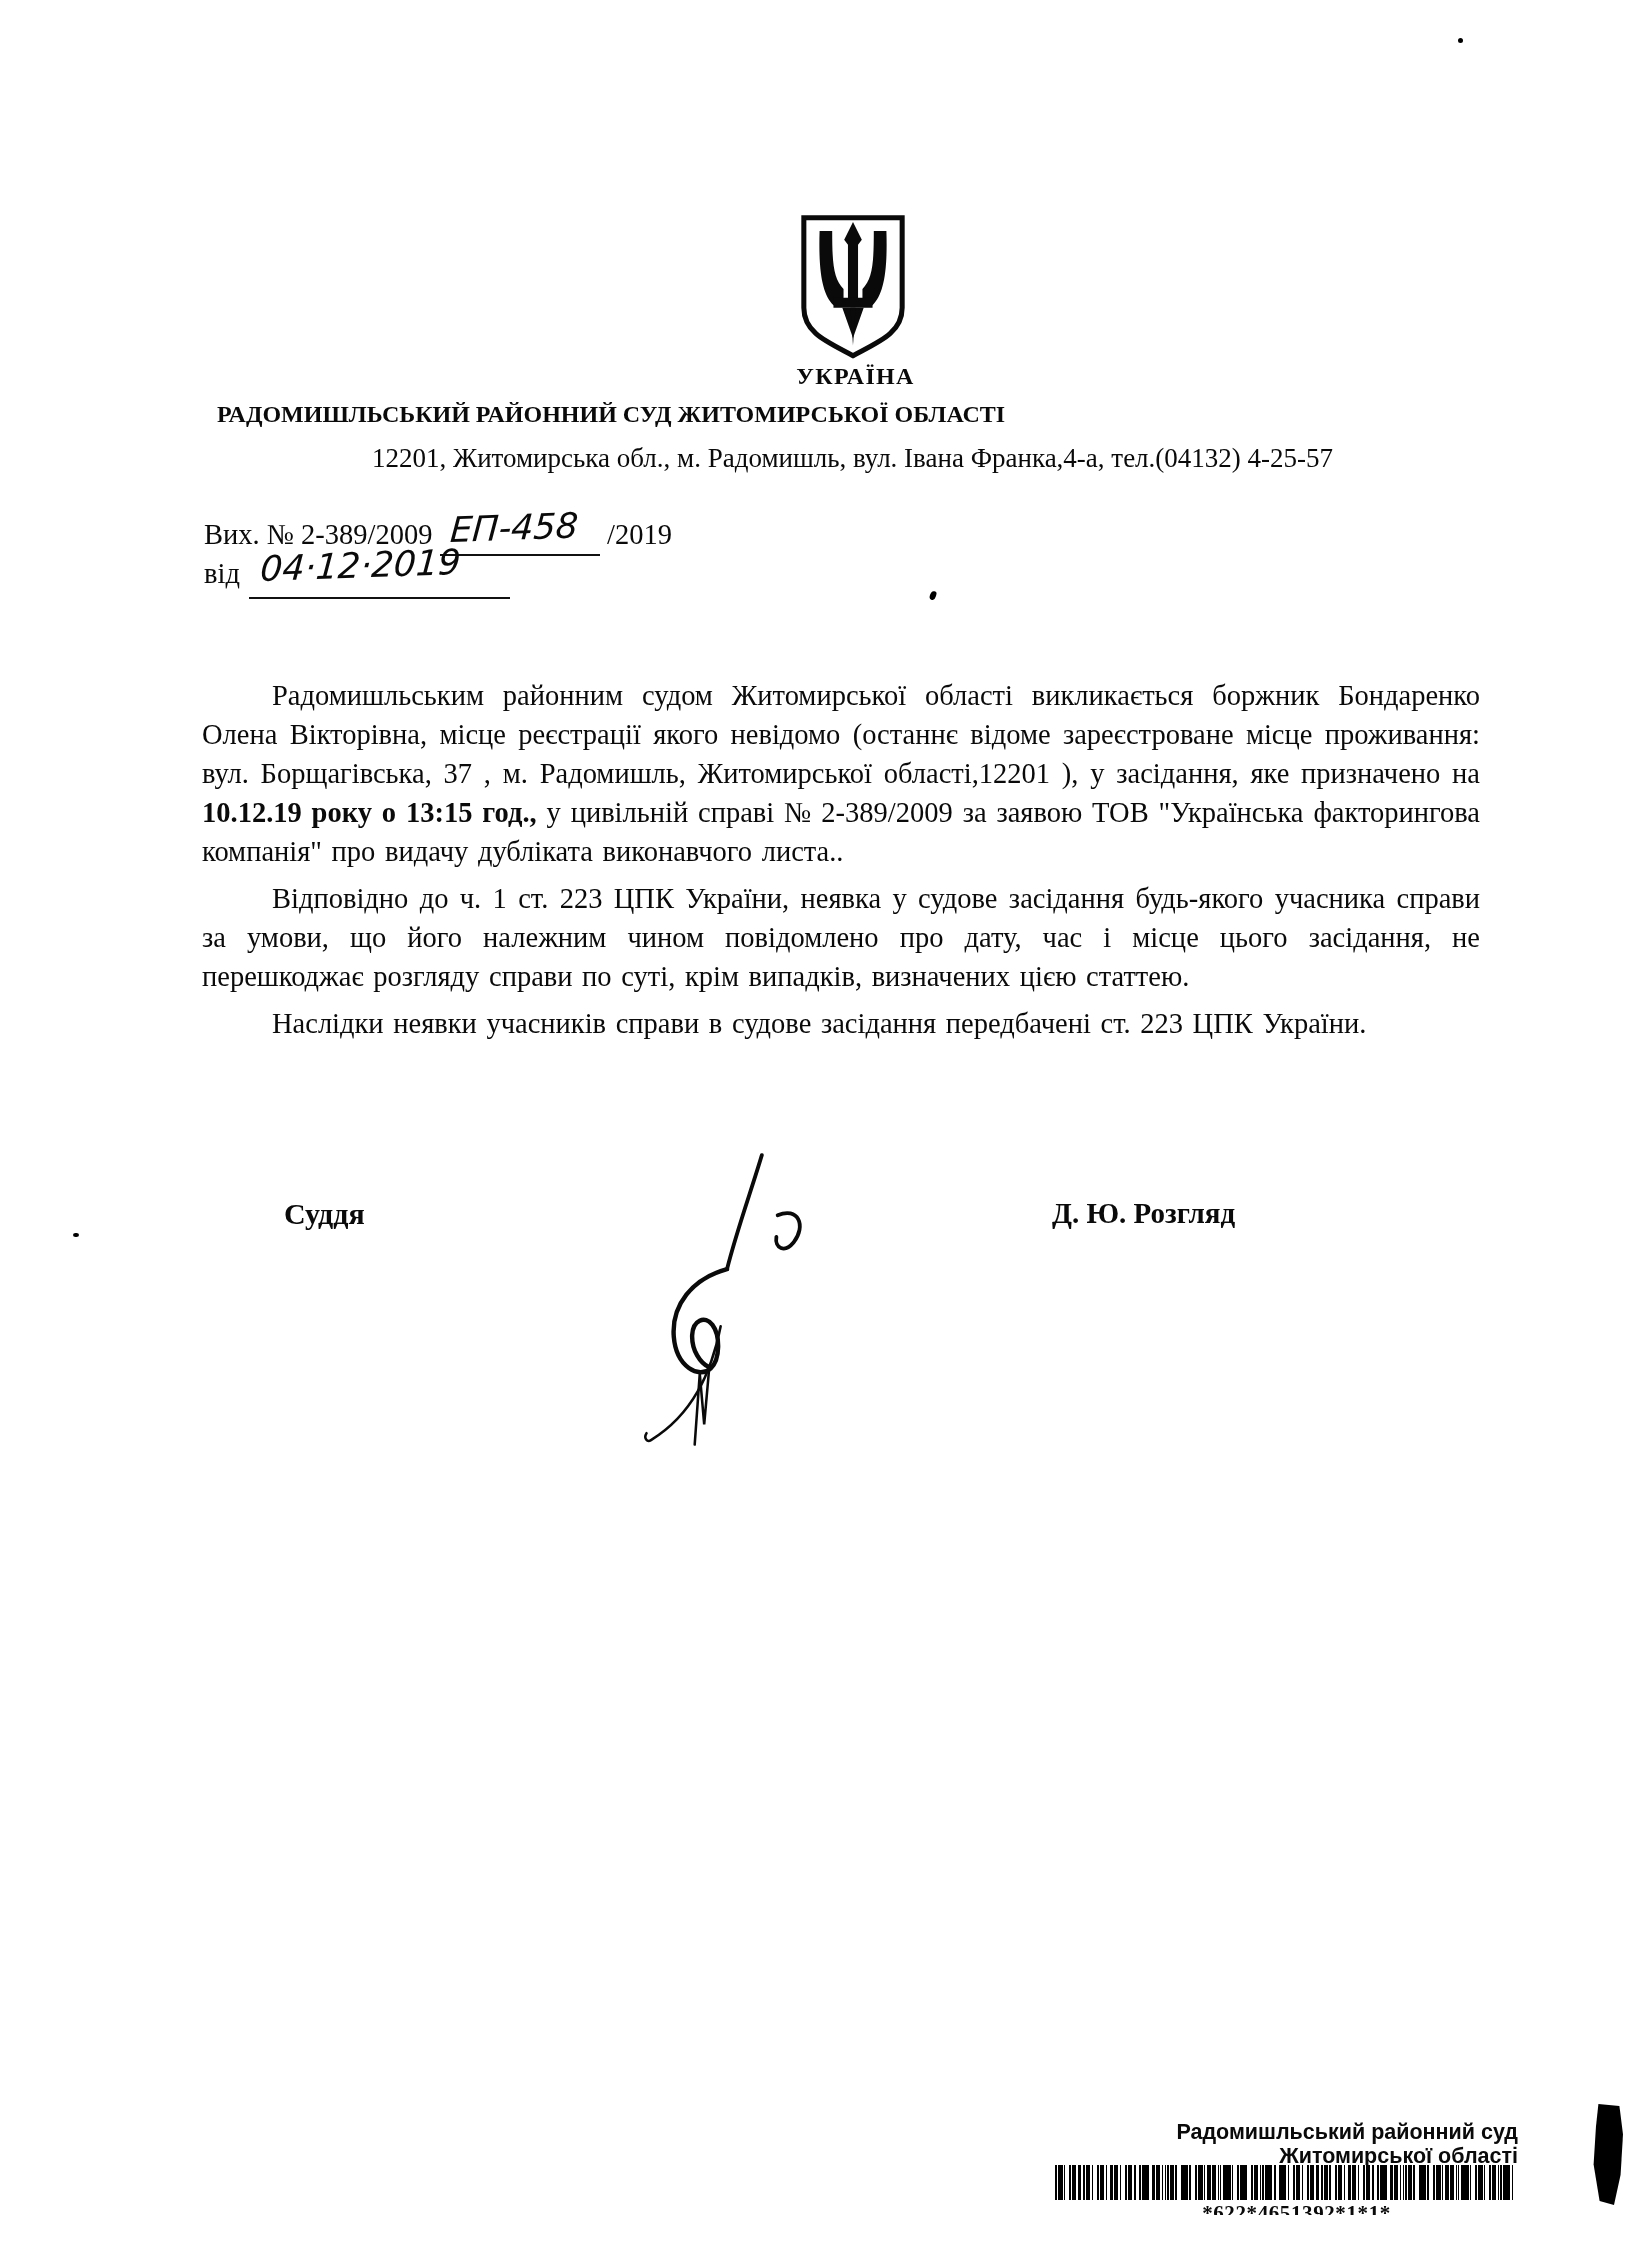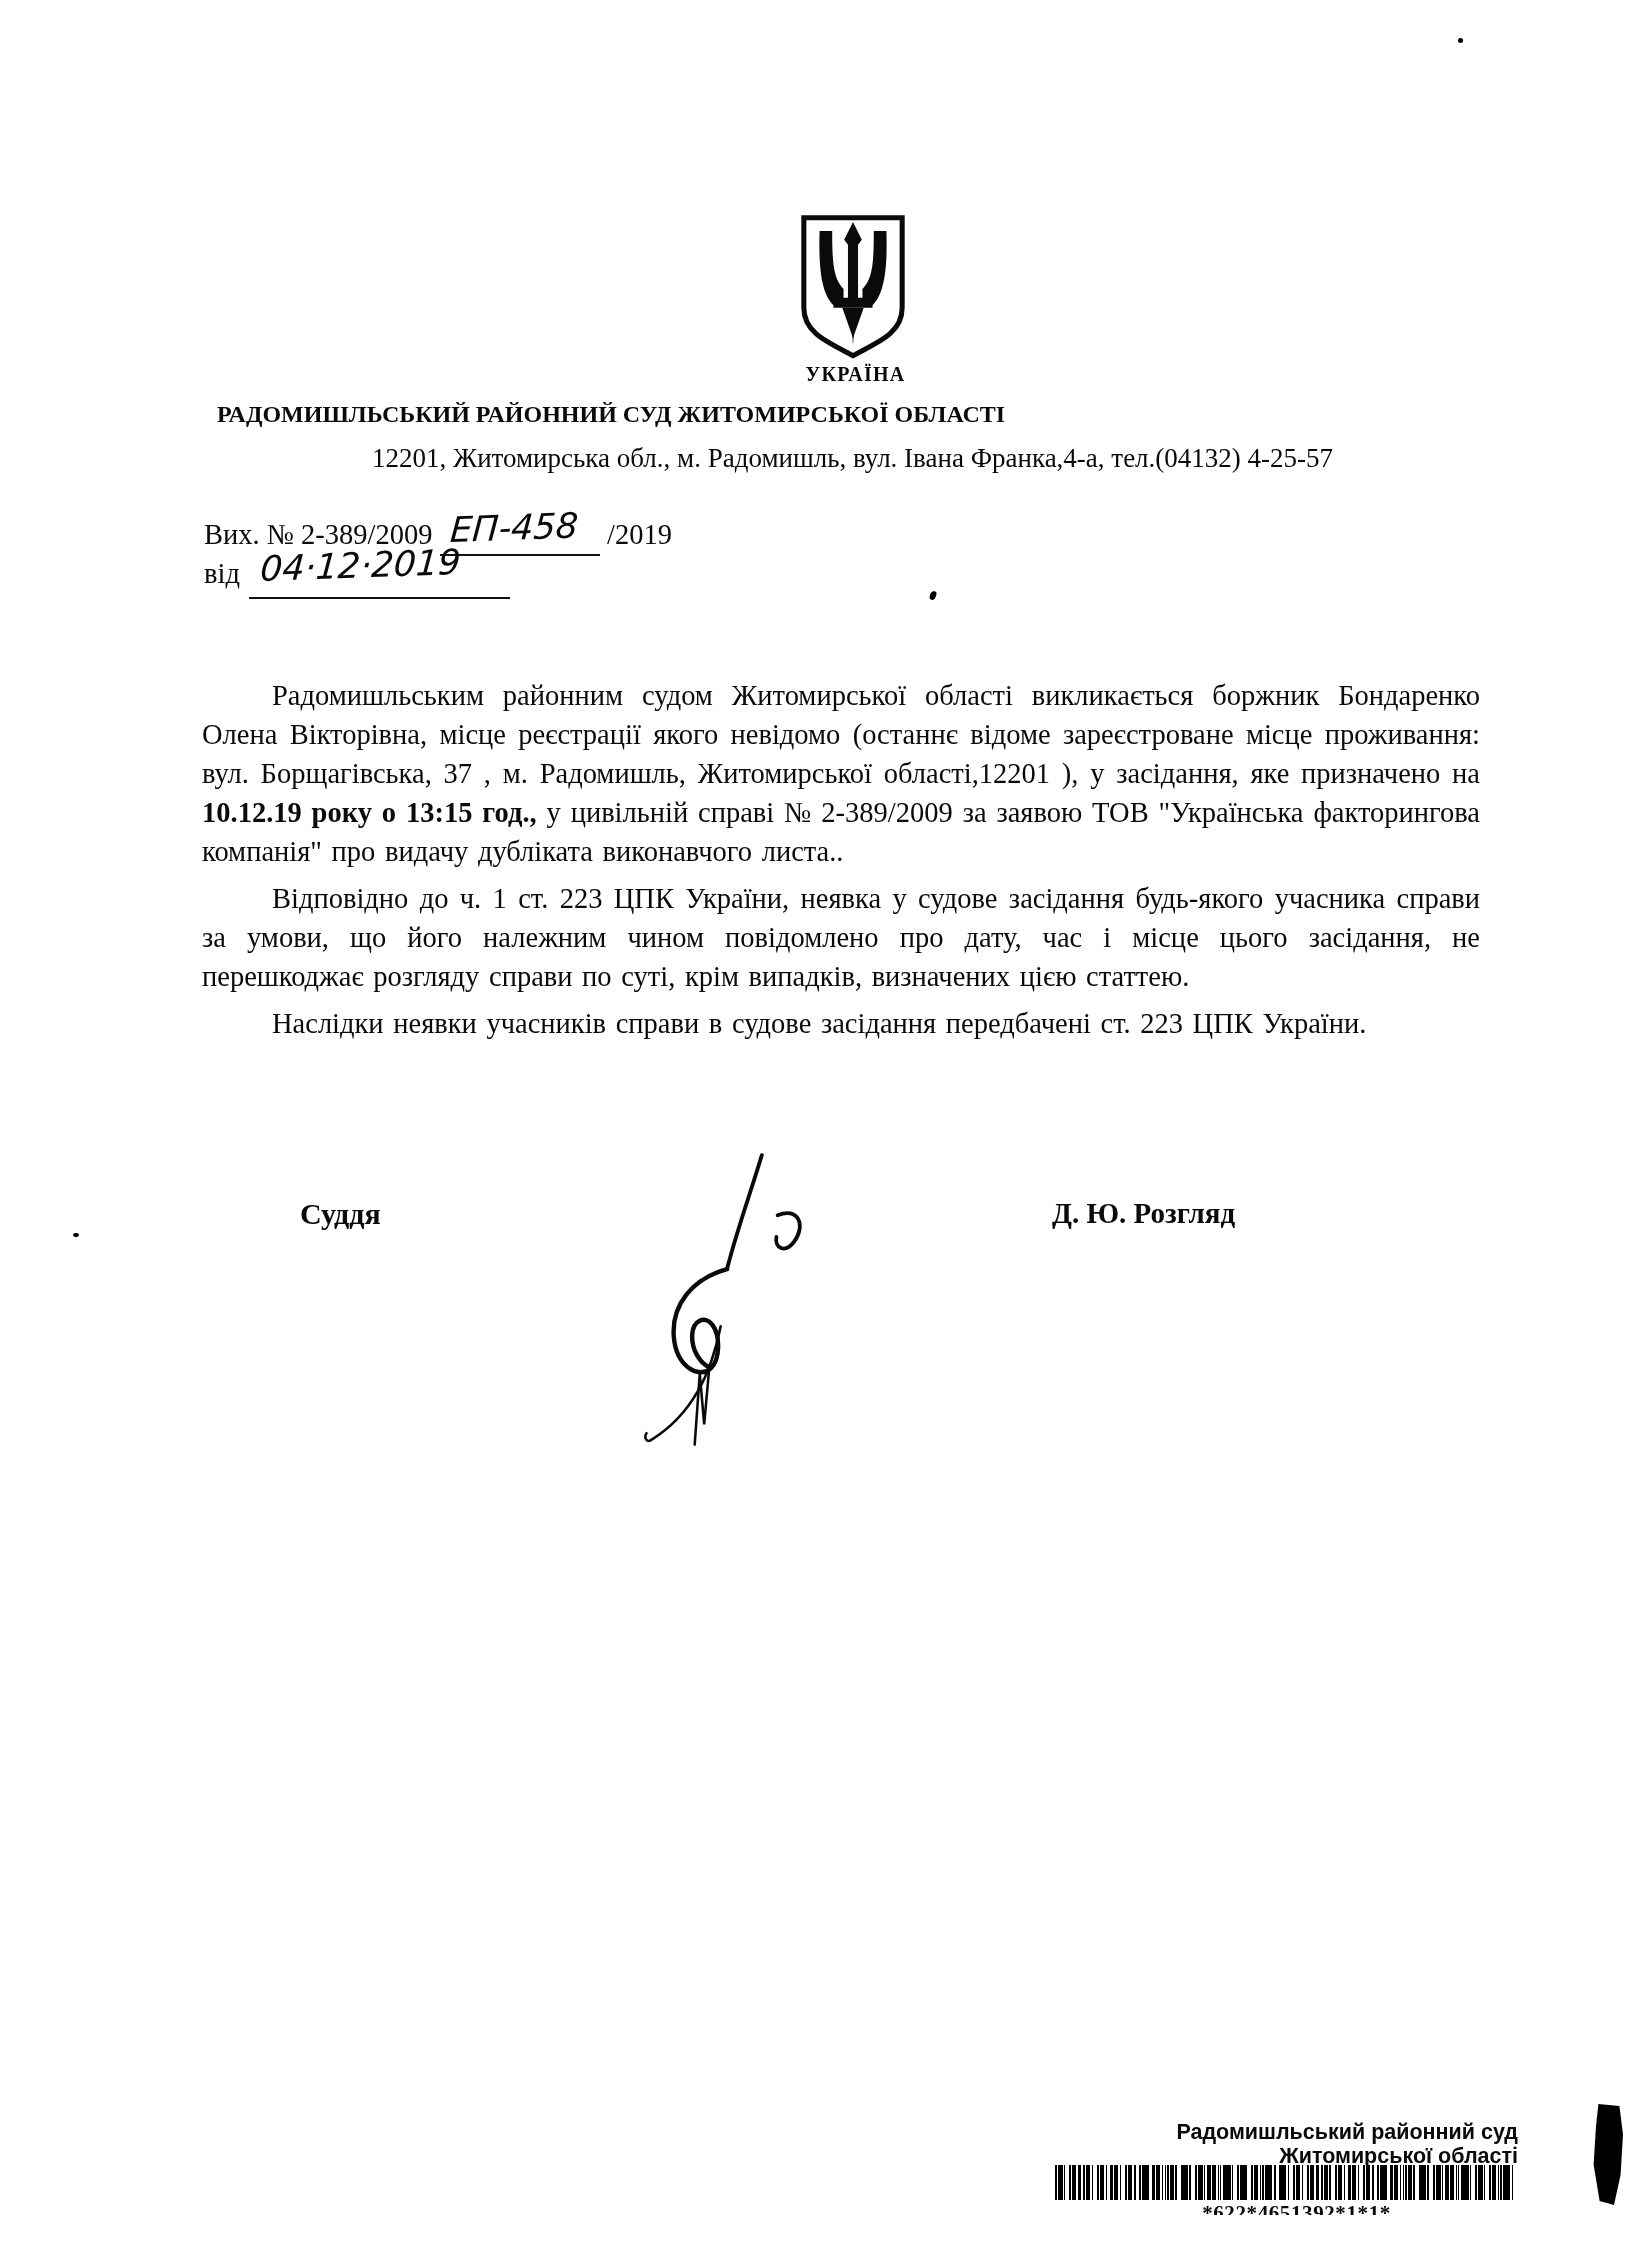--- a/index.html
+++ b/index.html
@@ -8,21 +8,21 @@
     width:1631px;height:2261px;
     background:#ffffff;
     font-family:"Liberation Serif", serif;
     color:#0a0a0a;
     overflow:hidden;
   }
   
   .emblem{position:absolute;left:798px;top:212px;width:110px;height:150px;}
   .country{
     position:absolute;left:666px;top:363px;width:379px;
-    text-align:center;font-size:20px;font-weight:bold;letter-spacing:1.3px;
+    text-align:center;font-size:24px;font-weight:bold;letter-spacing:1.3px;
   }
   .court-name{
     position:absolute;left:217px;top:401px;width:1284px;
     text-align:left;font-size:24px;font-weight:bold;letter-spacing:0px;
   }
   .court-address{
     position:absolute;left:217px;top:443px;width:1271px;
     text-align:center;font-size:27px;
   }
   
@@ -40,21 +40,21 @@
   .u-line1{display:inline-block;border-bottom:2.5px solid #111;padding:0 23px 0 8.9px;margin-left:7.6px;}
   .u-line2{display:inline-block;border-bottom:2.5px solid #111;padding:0 51px 3.8px 10px;margin-left:8.9px;}
   
   .body-text{
     position:absolute;left:194px;top:668px;width:1294px;
     font-size:28.5px;line-height:39px;text-align:justify;word-spacing:2.5px;
   }
   .body-text p{margin:8px;text-indent:70px;}
   .seg-bold{font-weight:bold;}
   
-  .judge-role{position:absolute;left:300px;top:1197px;font-size:30px;font-weight:bold;}
+  .judge-role{position:absolute;left:284px;top:1197px;font-size:30px;font-weight:bold;}
   .judge-name{position:absolute;left:1052px;top:1197px;font-size:29px;font-weight:bold;}
   .signature{position:absolute;left:632px;top:1152px;width:190px;height:304px;}
   
   .footer-court{
     position:absolute;left:1075px;top:2120px;width:443px;
     text-align:right;
     font-family:"Liberation Sans", sans-serif;
     font-size:21.5px;font-weight:700;line-height:24px;
   }
   .barcode{

